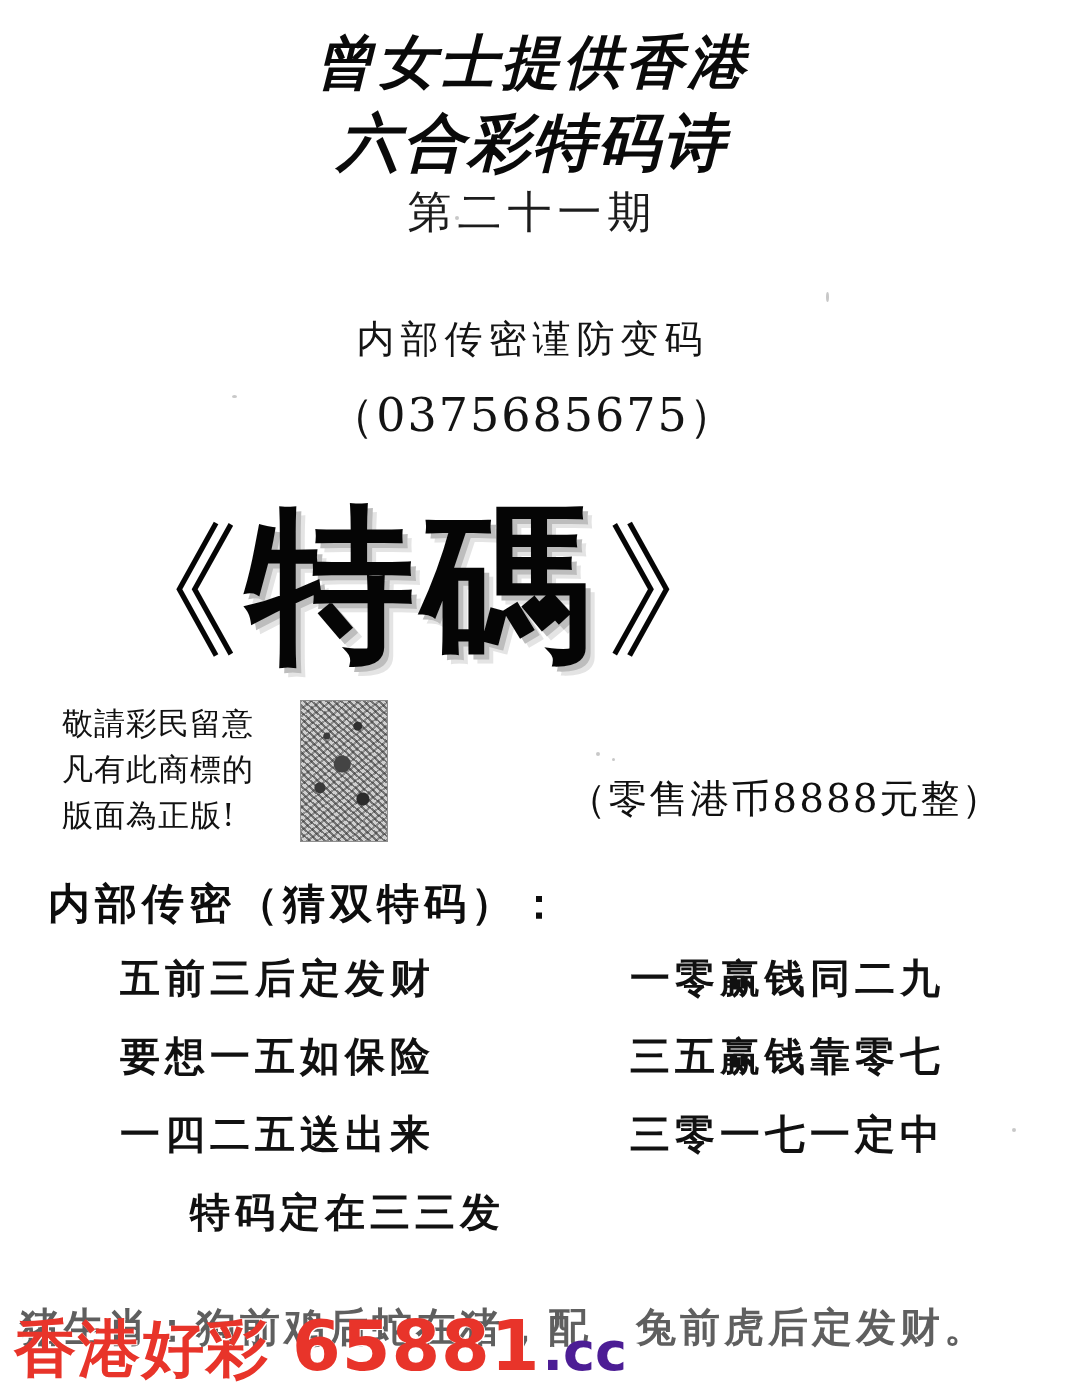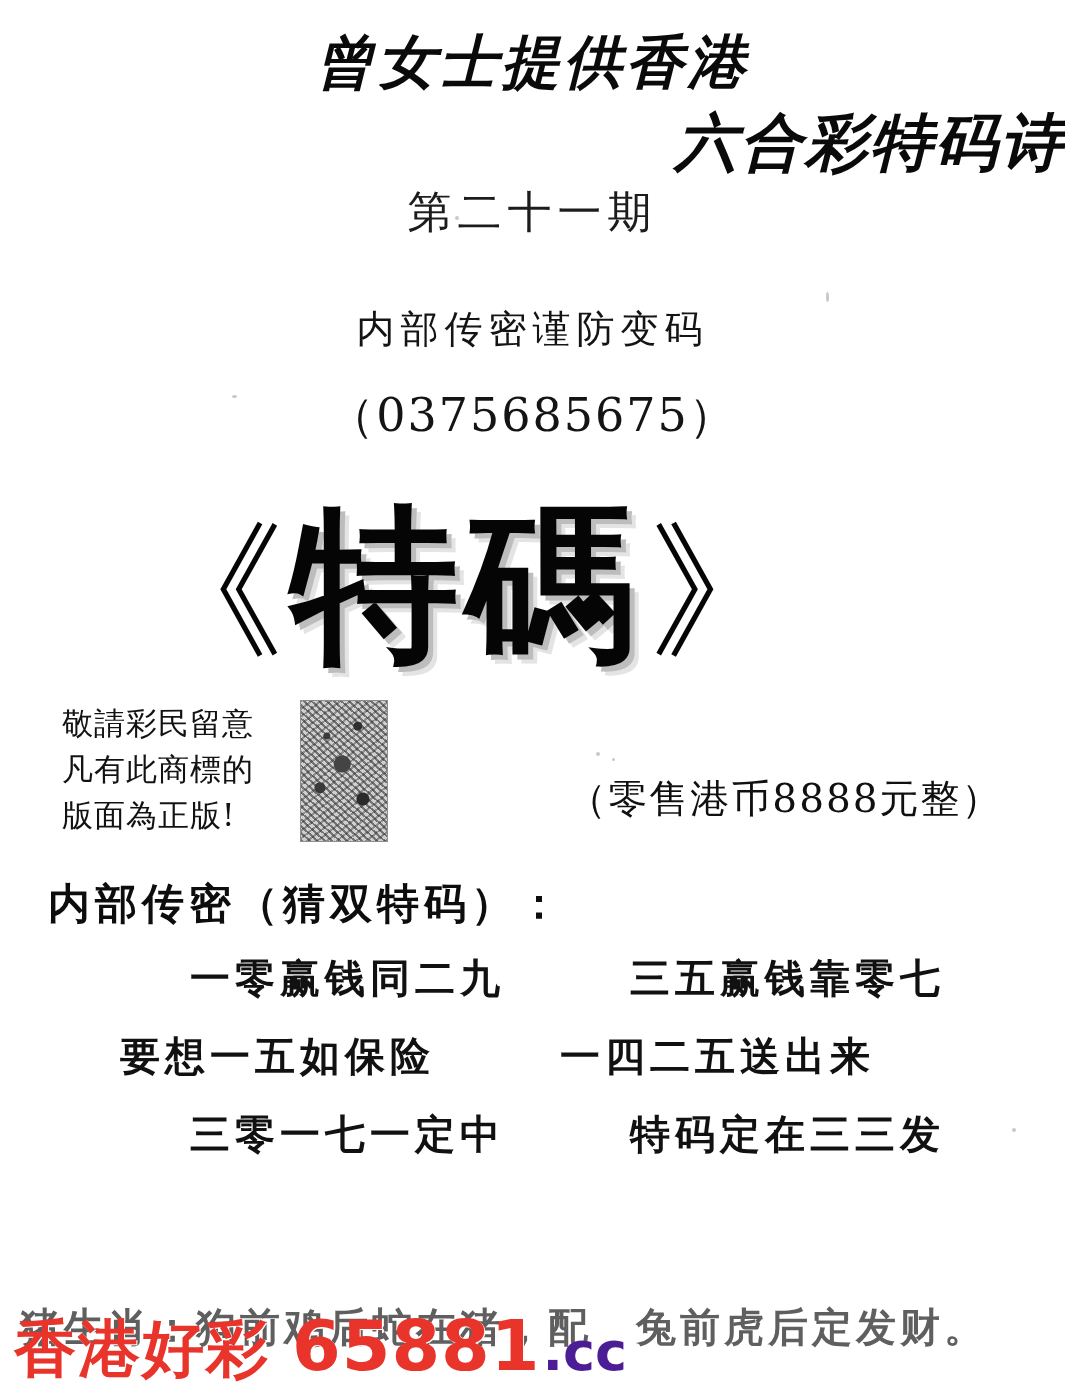--- a/index.html
+++ b/index.html
@@ -40,35 +40,34 @@
     color: #0a0a0a;
   }
   .title-line2 {
     font-family: "DejaVu Sans", sans-serif;
     font-weight: bold;
     font-size: 62px;
     line-height: 74px;
     letter-spacing: 3px;
     font-style: italic;
     color: #0a0a0a;
-    text-align: right;
   }
   .issue {
     font-family: "DejaVu Serif", serif;
     font-size: 44px;
     line-height: 48px;
     letter-spacing: 6px;
     margin-top: 8px;
     color: #1c1c1c;
   }
 
   
   .sub-row {
     position: absolute;
-    top: 304px;
+    top: 314px;
     left: 0;
     width: 1065px;
     display: flex;
     justify-content: center;
     font-size: 38px;
     letter-spacing: 6px;
     color: #141414;
   }
   .phone {
     position: absolute;
@@ -81,21 +80,20 @@
     color: #141414;
   }
 
   
   .bigword-wrap {
     position: absolute;
     top: 490px;
     left: 0;
     width: 845px;
     text-align: center;
-    margin-left: 44px;
   }
   .bigword {
     display: inline-block;
     font-family: "DejaVu Sans", sans-serif;
     font-weight: bold;
     font-size: 168px;
     line-height: 190px;
     letter-spacing: 8px;
     color: #050505;
     text-shadow: 5px 5px 0 #bdbdbd, 9px 9px 0 #e4e4e4;
@@ -258,23 +256,24 @@
   <div>凡有此商標的</div>
   <div>版面為正版!</div>
 </div>
 <div class="stamp"></div>
 
 <div class="price">（零售港币8888元整）</div>
 
 <div class="poem-heading">内部传密（猜双特码）：</div>
 
 <div class="poem-grid">
+  <div class="poem-cell">五前三后定发财</div>
   <div class="poem-cell right">一零赢钱同二九</div>
+  <div class="poem-cell">要想一五如保险</div>
   <div class="poem-cell right">三五赢钱靠零七</div>
-  <div class="poem-cell">要想一五如保险</div>
   <div class="poem-cell">一四二五送出来</div>
   <div class="poem-cell right">三零一七一定中</div>
   <div class="poem-cell right">特码定在三三发</div>
 </div>
 
 <div class="bottom-line">猪生肖：狗前鸡后蛇在猪，配　兔前虎后定发财。</div>
 
 <div class="watermark">
   <span class="wm-red">香港好彩</span>
   <span class="wm-num">65881</span>

